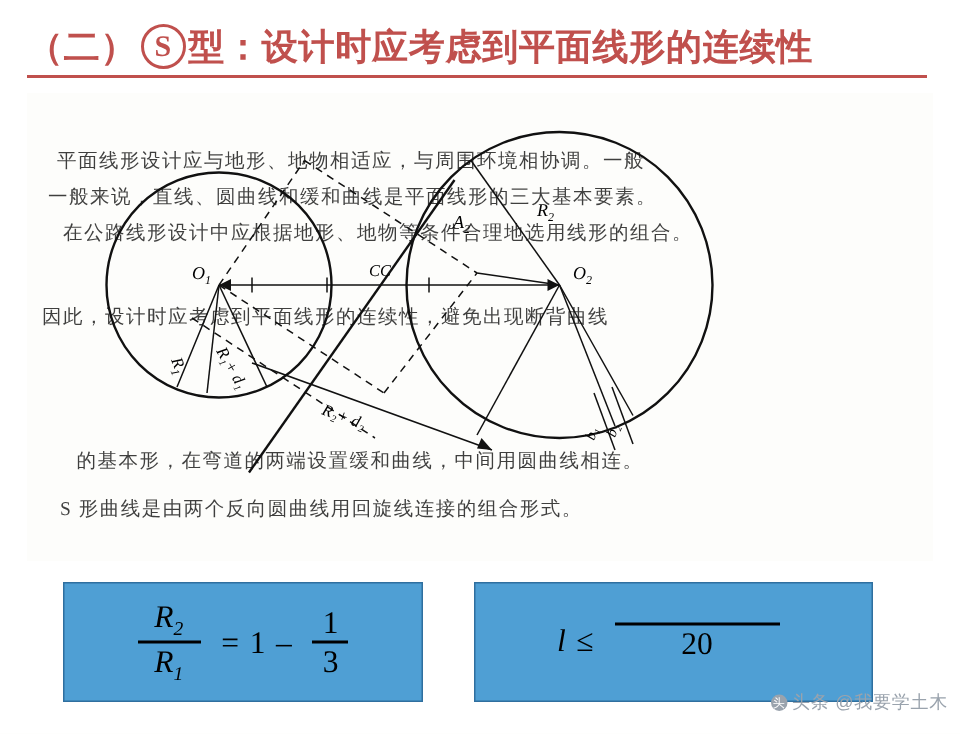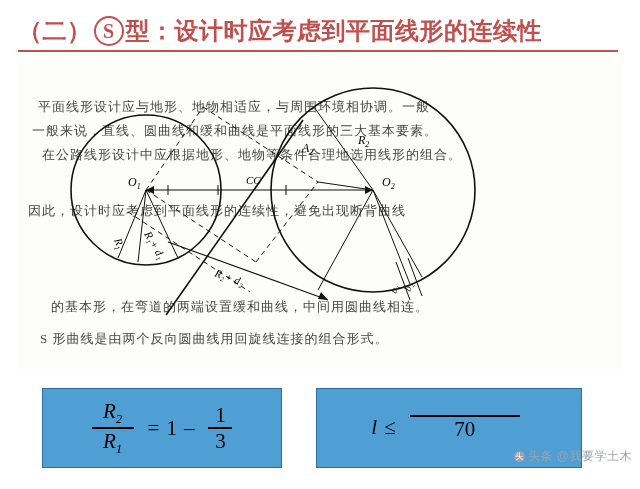--- a/index.html
+++ b/index.html
@@ -134,21 +134,21 @@
     background: #000;
   }
   .op { margin: 0 7px; font-style: normal; }
   .sub { font-size: 13px; vertical-align: sub; font-style: italic; }
   .up { font-style: normal; }
 
   
   .watermark {
     position: absolute;
     right: 8px;
-    bottom: 24px;
+    bottom: 12px;
     font-size: 12px;
     color: #9aa3ad;
     font-family: "Liberation Sans", sans-serif;
     letter-spacing: 0.5px;
     margin-left: 10px;
   }
   .wm-logo {
     display: inline-block;
     width: 11px;
     height: 11px;
@@ -267,20 +267,20 @@
     </span>
   </div>
 </div>
 
 <div class="formula-box" id="formula-right">
   <div class="fml">
     <span>l</span>
     <span class="op">≤</span>
     <span class="frac">
       <span class="bar" style="min-width:110px"></span>
-      <span class="den up">70</span>
+      <span class="den up">20</span>
     </span>
   </div>
 </div>
 
 <div class="watermark">
   <span class="wm-logo">头</span><span>头条 @我要学土木</span>
 </div>
 
 </body></html>

